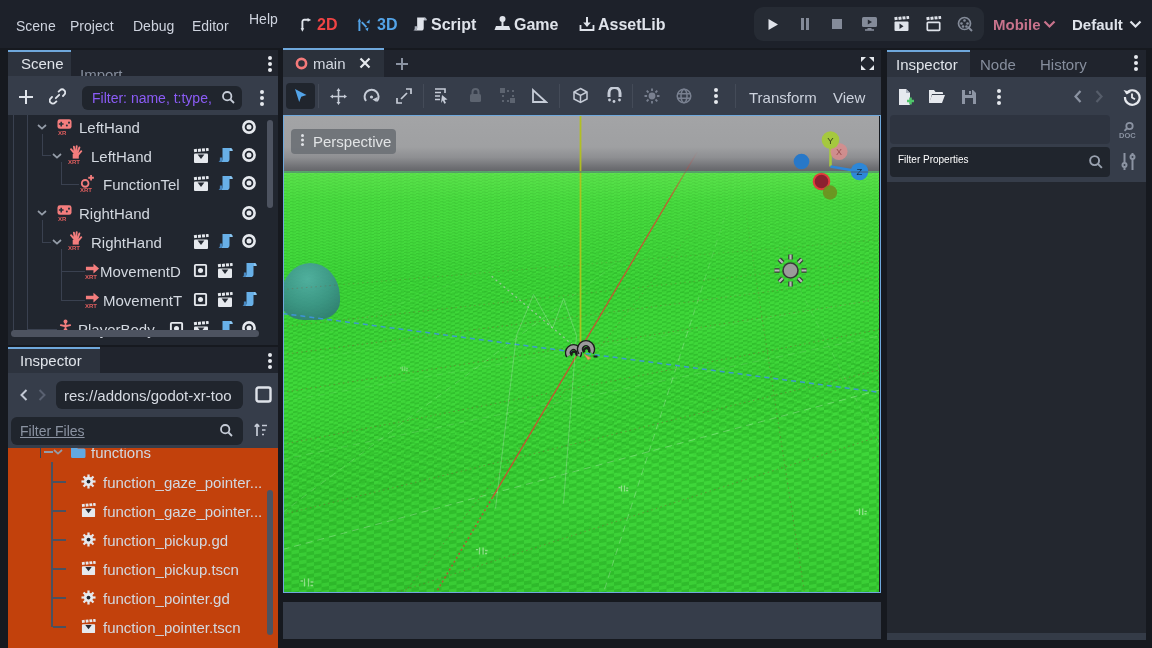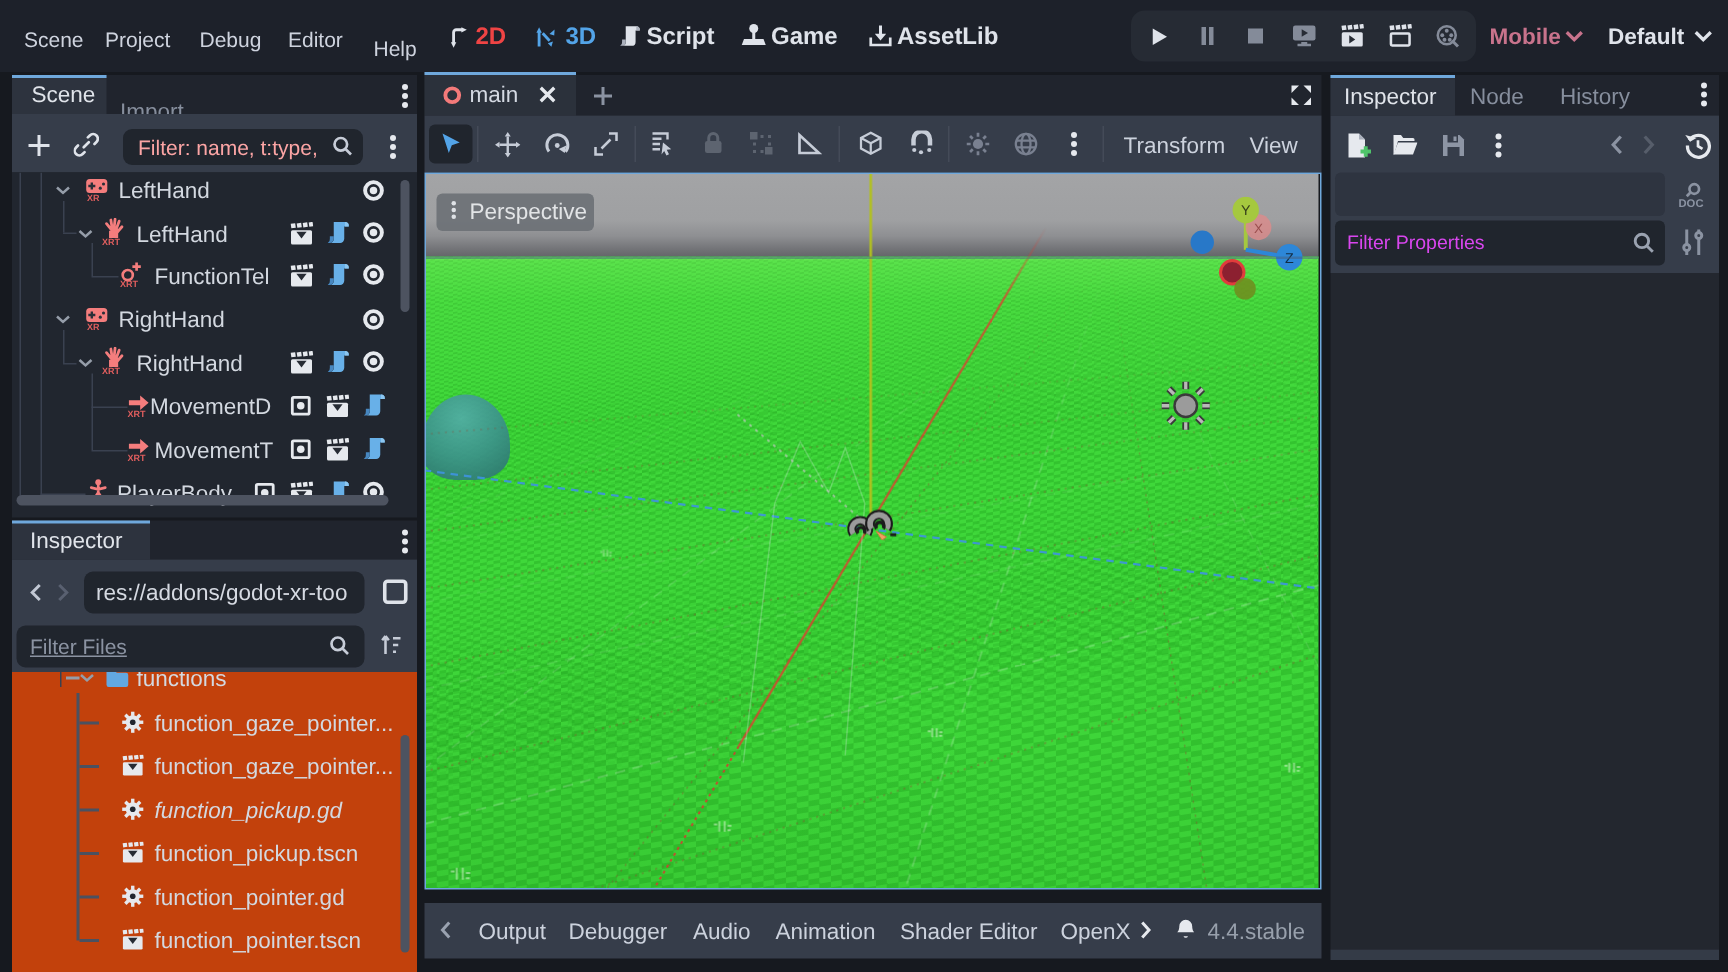--- a/index.html
+++ b/index.html
@@ -94,21 +94,21 @@
       </symbol>
 </defs>
   </svg>
 <div id="root">
 
   <div class="abs" id="topbar" style="left:0;top:0;width:1152px;height:48px;background:#1d212a;"></div>
   <div class="txt" style="left:16px;top:18px;font-size:14px;color:#ced3de;">Scene</div>
   <div class="txt" style="left:70px;top:18px;font-size:14px;color:#ced3de;">Project</div>
   <div class="txt" style="left:133px;top:18px;font-size:14px;color:#ced3de;">Debug</div>
   <div class="txt" style="left:192px;top:18px;font-size:14px;color:#ced3de;">Editor</div>
-  <div class="txt" style="left:249px;top:24px;font-size:14px;color:#ced3de;">Help</div>
+  <div class="txt" style="left:249px;top:11px;font-size:14px;color:#ced3de;">Help</div>
 
   <svg class="abs" style="left:300px;top:18px;" width="13" height="14" viewBox="0 0 13 14">
       <path d="M2.4 11V3.6a1.8 1.8 0 0 1 1.8-1.8H8" stroke="#dfe3ea" stroke-width="1.9" fill="none"></path>
       <path d="M0.6 10.2h3.6L2.4 13.8z" fill="#dfe3ea"></path>
       <path d="M7.6 0.1v3.6L11.2 1.9z" fill="#dfe3ea"></path>
     </svg>
   <div class="txt" style="left:317px;top:16px;font-size:16px;font-weight:bold;color:#ef4444;">2D</div>
   <svg class="abs" style="left:357px;top:18px;" width="13" height="14" viewBox="0 0 13 14">
       <g stroke="#53a4e8" stroke-width="1.9" fill="none">
         <path d="M2.4 13V3.2"></path>
@@ -211,21 +211,21 @@
         <path d="M8 1v14M1 8h14" stroke="#dfe3ea" stroke-width="2"></path>
       </svg>
     <svg class="abs" style="left:41px;top:38px;" width="17" height="17" viewBox="0 0 17 17">
         <g stroke="#dfe3ea" stroke-width="1.8" fill="none" stroke-linecap="round">
           <path d="M6.8 10.2l3.4-3.4"></path>
           <path d="M9.6 3.6l1.3-1.3a3.1 3.1 0 0 1 4.4 4.4l-1.3 1.3"></path>
           <path d="M7.4 13.4l-1.3 1.3a3.1 3.1 0 0 1-4.4-4.4l1.3-1.3"></path>
         </g>
       </svg>
     <div class="abs" style="left:74px;top:36px;width:160px;height:24px;background:#20252d;border-radius:6px;"></div>
-    <div class="txt" style="left:84px;top:40px;font-size:14px;color:#fca5a5;">Filter: name, t:type,</div>
+    <div class="txt" style="left:84px;top:40px;font-size:14px;color:#8b5cf6;">Filter: name, t:type,</div>
     <svg class="abs" style="left:213px;top:40px;" width="15" height="15" viewBox="0 0 15 15">
         <circle cx="6.2" cy="6.2" r="4.2" stroke="#c6ccd7" stroke-width="1.8" fill="none"></circle>
         <path d="M9.5 9.5 13 13" stroke="#c6ccd7" stroke-width="1.8"></path>
       </svg>
     <div class="abs dots3" style="left:252px;top:40px;"></div>
 
     <div class="abs" style="left:0;top:65px;width:270px;height:230px;background:#21262f;overflow:hidden;" id="scenetree">
       <div class="guide" style="left:5px;top:0;width:1px;height:216px;"></div>
       <div class="guide" style="left:19px;top:0;width:1px;height:216px;"></div>
       <div class="guide" style="left:34px;top:19px;width:1px;height:21px;"></div>
@@ -416,21 +416,21 @@
       <div class="tname" style="left:95px;top:25.5px;">function_gaze_pointer...</div>
       <div class="abs" style="left:45px;top:62px;width:13px;height:1.5px;background:#4a5160;"></div>
       <svg class="abs" style="left:73px;top:55px;" width="15" height="15">
           <use href="#i-clap"></use>
         </svg>
       <div class="tname" style="left:95px;top:54.7px;">function_gaze_pointer...</div>
       <div class="abs" style="left:45px;top:91px;width:13px;height:1.5px;background:#4a5160;"></div>
       <svg class="abs" style="left:73px;top:84px;" width="15" height="15">
           <use href="#i-gear"></use>
         </svg>
-      <div class="tname" style="left:95px;top:83.9px;font-style:italic;">function_pickup.gd</div>
+      <div class="tname" style="left:95px;top:83.9px;">function_pickup.gd</div>
       <div class="abs" style="left:45px;top:120px;width:13px;height:1.5px;background:#4a5160;"></div>
       <svg class="abs" style="left:73px;top:113px;" width="15" height="15">
           <use href="#i-clap"></use>
         </svg>
       <div class="tname" style="left:95px;top:113px;">function_pickup.tscn</div>
       <div class="abs" style="left:45px;top:149px;width:13px;height:1.5px;background:#4a5160;"></div>
       <svg class="abs" style="left:73px;top:142px;" width="15" height="15">
           <use href="#i-gear"></use>
         </svg>
       <div class="tname" style="left:95px;top:142px;">function_pointer.gd</div>
@@ -664,39 +664,20 @@
           <circle cx="546" cy="76.5" r="7.2" fill="#6f8f1f" opacity="0.9"></circle>
         </g>
       </svg>
 
       <div class="abs" style="left:7px;top:13px;width:105px;height:25px;background:rgba(108,112,118,0.9);border-radius:4px;"></div>
       <div class="abs dots3s" style="left:17px;top:18px;"></div>
       <div class="txt" style="left:29px;top:17px;font-size:15px;color:#e2e4e6;">Perspective</div>
     </div>
 
     <div class="abs" style="left:0;top:554px;width:598px;height:37px;background:#363d4a;"></div>
-    <div class="abs" id="botbar" style="left:0;top:554px;width:598px;height:37px;">
-      <svg class="abs" style="left:9px;top:11px;" width="10" height="14" viewBox="0 0 10 14">
-          <path d="M7.5 2 3 7l4.5 5" stroke="#9aa2b0" stroke-width="2" fill="none"></path>
-        </svg>
-      <div class="txt" style="left:36px;top:11px;font-size:15px;color:#ccd2dd;">Output</div>
-      <div class="txt" style="left:96px;top:11px;font-size:15px;color:#ccd2dd;">Debugger</div>
-      <div class="txt" style="left:179px;top:11px;font-size:15px;color:#ccd2dd;">Audio</div>
-      <div class="txt" style="left:234px;top:11px;font-size:15px;color:#ccd2dd;">Animation</div>
-      <div class="txt" style="left:317px;top:11px;font-size:15px;color:#ccd2dd;">Shader Editor</div>
-      <div class="txt" style="left:424px;top:11px;font-size:15px;color:#ccd2dd;">OpenX</div>
-      <svg class="abs" style="left:476px;top:11px;" width="10" height="14" viewBox="0 0 10 14">
-          <path d="M2.5 2 7 7l-4.5 5" stroke="#e6e9ee" stroke-width="2" fill="none"></path>
-        </svg>
-      <svg class="abs" style="left:500px;top:10px;" width="15" height="15" viewBox="0 0 15 15">
-          <path d="M7.5 1.2a4.3 4.3 0 0 1 4.3 4.3c0 3 1.4 4 1.4 4H1.8s1.4-1 1.4-4A4.3 4.3 0 0 1 7.5 1.2z" fill="#e6e9ee"></path>
-          <path d="M6 12.2a1.6 1.6 0 0 0 3 0z" fill="#e6e9ee"></path>
-        </svg>
-      <div class="txt" style="left:522px;top:11px;font-size:15px;color:#98a0ac;">4.4.stable</div>
-    </div>
   </div>
 
   <div class="abs" id="rightdock" style="left:887px;top:48px;width:259px;height:592px;">
     <div class="abs" style="left:0;top:2px;width:259px;height:27px;background:#20242d;"></div>
     <div class="abs" style="left:0;top:2px;width:83px;height:27px;background:#2d333e;border-top:2px solid #6fa8dc;"></div>
     <div class="txt" style="left:9px;top:8px;font-size:15px;color:#e0e4ea;">Inspector</div>
     <div class="txt" style="left:93px;top:8px;font-size:15px;color:#868e9d;">Node</div>
     <div class="txt" style="left:153px;top:8px;font-size:15px;color:#868e9d;">History</div>
     <div class="abs dots3" style="left:247px;top:7px;"></div>
     <div class="abs" style="left:0;top:29px;width:259px;height:105px;background:#363d4a;"></div>
@@ -732,21 +713,21 @@
     <div class="abs" style="left:3px;top:67px;width:220px;height:29px;background:#2e3440;border-radius:4px;"></div>
     <svg class="abs" style="left:231px;top:73px;" width="19" height="19" viewBox="0 0 19 19">
         <g fill="#8b93a2">
           <circle cx="11.5" cy="5" r="3.2" fill="none" stroke="#8b93a2" stroke-width="1.8"></circle>
           <path d="M8.8 7.5L6.5 9.8" stroke="#8b93a2" stroke-width="1.8"></path>
           <text x="1" y="17" font-size="7.5" font-weight="bold" font-family="Liberation Sans">DOC</text>
         </g>
       </svg>
 
     <div class="abs" style="left:3px;top:99px;width:220px;height:30px;background:#20252d;border-radius:4px;"></div>
-    <div class="txt" style="left:11px;top:106px;font-size:13px;color:#d946ef;">Filter Properties</div>
+    <div class="txt" style="left:11px;top:106px;font-size:10px;color:#ffffff;">Filter Properties</div>
     <svg class="abs" style="left:201px;top:106px;" width="16" height="16" viewBox="0 0 15 15">
         <circle cx="6.2" cy="6.2" r="4.2" stroke="#9aa2b0" stroke-width="1.8" fill="none"></circle>
         <path d="M9.5 9.5 13 13" stroke="#9aa2b0" stroke-width="1.8"></path>
       </svg>
     <svg class="abs" style="left:233px;top:104px;" width="17" height="19" viewBox="0 0 17 19">
         <g stroke="#8b93a2" stroke-width="2" fill="none">
           <path d="M4.5 1v10M4.5 15v3M12.5 1v2M12.5 7v11"></path>
           <circle cx="4.5" cy="13" r="2"></circle>
           <circle cx="12.5" cy="5" r="2"></circle>
         </g>

